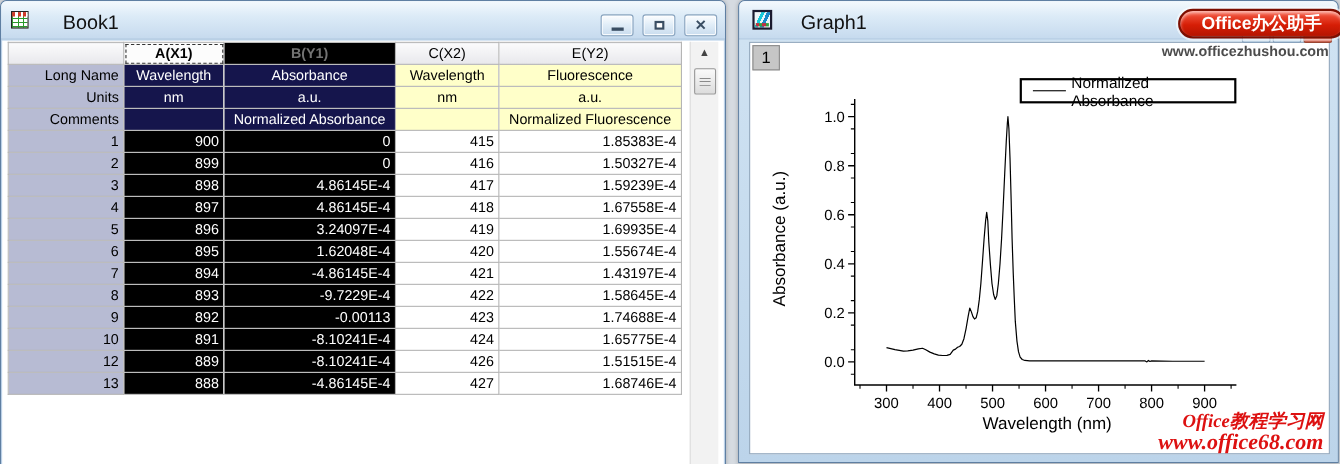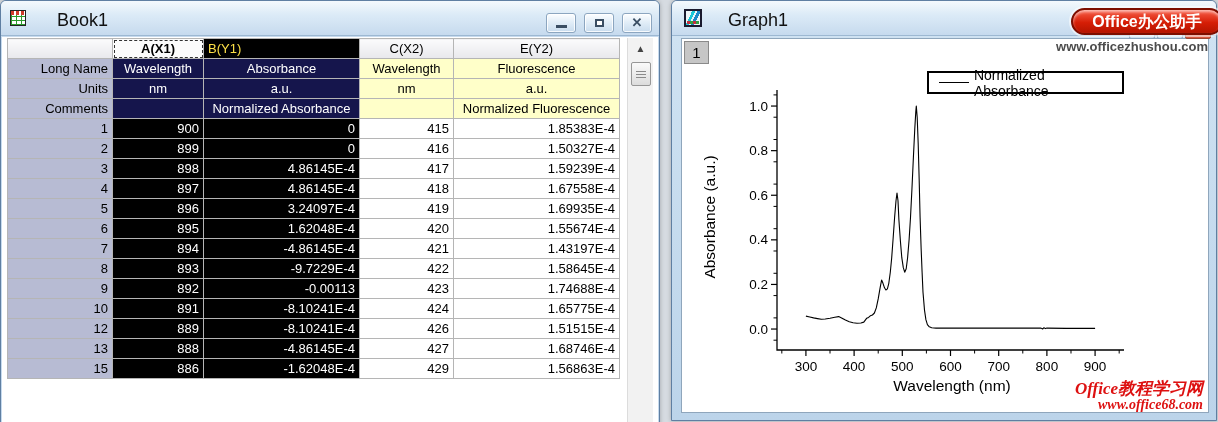--- a/index.html
+++ b/index.html
@@ -44,21 +44,21 @@
     font-size:13px; color:#000; }
   table.sheet td { border:1px solid #b5b5b5; height:20px; padding:0 4px;
     overflow:hidden; white-space:nowrap; }
   td.hrow { height:23px;margin-top:16px; }
   td.rowhdr { background:#b7bbd3; border-color:#73788f; text-align:right; }
   td.corner { background:linear-gradient(#fbfbfc,#e8e8ec); border-color:#9a9aa2; }
   td.colhdr { background:linear-gradient(#fbfbfc,#e8e8ec); border-color:#9a9aa2;
     text-align:center; }
   td.hdr-sel-a { background:#fcfcfc; font-weight:bold; text-align:center; outline:1px dashed #333;
     outline-offset:-2px; border-color:#555; }
-  td.hdr-sel-b { background:#000; color:#fde047; font-weight:normal; text-align:left; border-color:#555; }
+  td.hdr-sel-b { background:#000; color:#737373; font-weight:bold; text-align:center; border-color:#555; }
   td.lbl-sel { background:#15154c; color:#fff; text-align:center; border-color:#3c3c7a; }
   td.lbl-yel { background:#ffffc9; text-align:center; border-color:#b2b2a0; }
   td.dat-sel { background:#000; color:#fff; text-align:right; border-color:#54545c; }
   td.dat     { background:#fff; text-align:right; border-color:#c6c6c6; }
 
   
   .vscroll { position:absolute; left:625px; top:1px; width:26px; bottom:0;
     background:#f2f2f2; border-left:1px solid #dcdcdc; }
   .vs-up { position:absolute; left:0; top:2px; width:100%; height:18px; text-align:center;
     font-size:10px; color:#444; line-height:18px; }
@@ -93,21 +93,21 @@
     box-shadow:0 0 0 2px rgba(255,255,255,.55), inset 0 2px 3px rgba(255,255,255,.6);
     color:#fff; font-weight:bold; font-size:16px; text-align:center; line-height:23px;margin-left:25px; }
   .g-btn { position:absolute; top:22px; height:16px; width:26px; border:1px solid #89a3bd;
     border-radius:2px; background:linear-gradient(#eef5fb,#cadded); z-index:1; }
   .g-btn.close { background:linear-gradient(#f0a896,#d8543c); border-color:#9c4632; }
   .badge-url { position:absolute; right:0px; top:0px; z-index:4; font-size:13px; font-weight:bold;
     color:#4c4c4c; text-shadow:0 1px 0 rgba(255,255,255,.9);margin-left:44px; }
   .site-mark { position:absolute; right:5px; bottom:0px; text-align:right; color:#dd1111;
     font-family:"Liberation Serif", serif; font-style:italic; font-weight:bold; line-height:1.02; }
   .site-name { font-size:17px; }
-  .site-url  { font-size:14px; }
+  .site-url  { font-size:20px; }
 </style>
 </head>
 <body>
 
 <div class="mdi-window" id="book-window">
   <div class="titlebar">
     <span class="ws-icon"></span>
     <span class="win-title">Book1</span>
     <span class="mdi-btn" style="left:545px;">
         <span class="glyph-min"></span>
@@ -233,27 +233,20 @@
             <td class="dat-sel">-8.10241E-4</td>
             <td class="dat">426</td>
             <td class="dat">1.51515E-4</td>
           </tr>
           <tr>
             <td class="rowhdr">13</td>
             <td class="dat-sel">888</td>
             <td class="dat-sel">-4.86145E-4</td>
             <td class="dat">427</td>
             <td class="dat">1.68746E-4</td>
-          </tr>
-          <tr>
-            <td class="rowhdr">15</td>
-            <td class="dat-sel">886</td>
-            <td class="dat-sel">-1.62048E-4</td>
-            <td class="dat">429</td>
-            <td class="dat">1.56863E-4</td>
           </tr>
         </tbody>
     </table>
     <div class="vscroll">
       <div class="vs-up">▲</div>
       <div class="vs-thumb">
         <div class="vs-grip"></div>
       </div>
     </div>
   </div>

